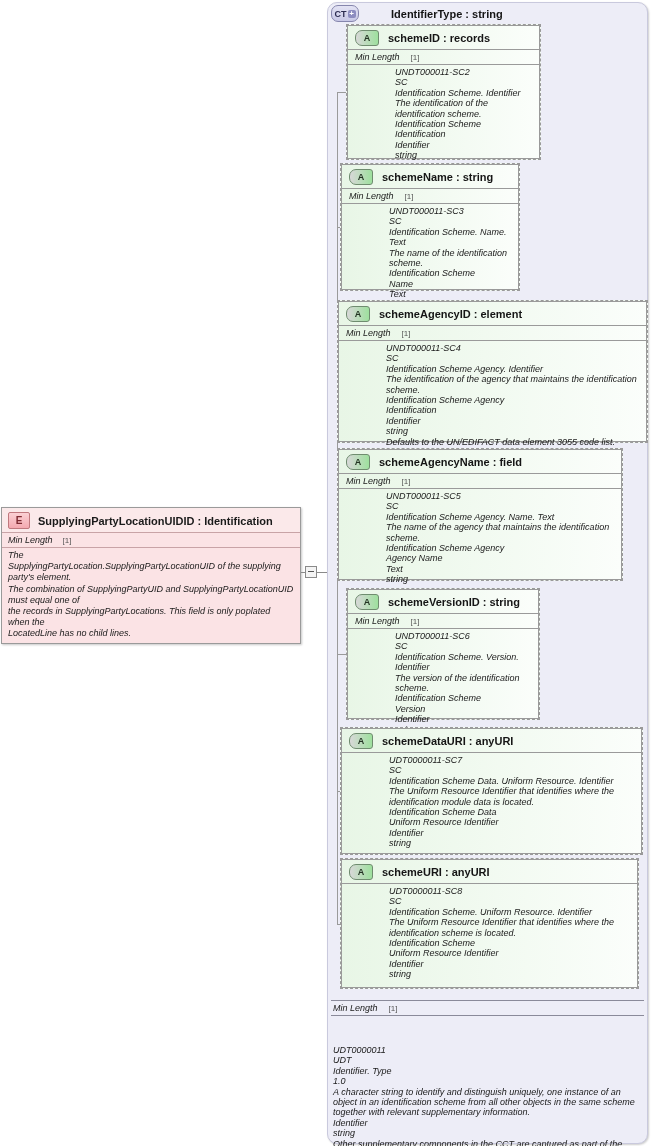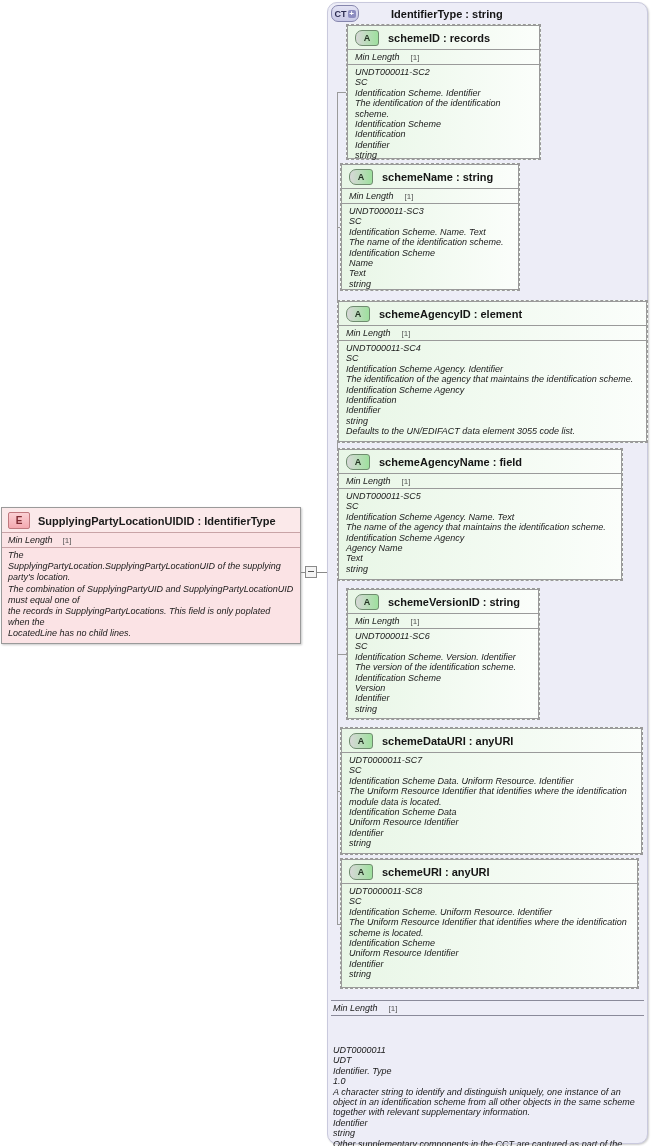--- a/index.html
+++ b/index.html
@@ -175,20 +175,21 @@
     display: flex; gap: 11px; align-items: baseline;
     box-sizing: border-box;
   }
   .attr-facet .occ { font-style: normal; color: #555; font-size: 8px; }
   .attr-doc {
     padding: 2px 7px 3px 7px;
     font: italic 9px "Liberation Sans", sans-serif;
     color: #1a1a1a;
     line-height: 10.4px;
     white-space: pre-line;
+    margin-left: 40px;
   }
 
   
   #type-doc {
     left: 331px; top: 1000px;
     width: 313px;
     box-sizing: border-box;
   }
   #type-doc .facet {
     border-top: 1px solid #8a8a9a;
@@ -207,28 +208,28 @@
     white-space: pre-line;
     margin-top: 27px;
   }
 </style>
 </head>
 <body>
 
 <div class="abs" id="element-box">
   <div class="hdr">
     <span class="badge-e">E</span>
-    <span class="title">SupplyingPartyLocationUIDID : IdentifierType</span>
+    <span class="title">SupplyingPartyLocationUIDID : Identification</span>
   </div>
   <div class="facet">
     <span>Min Length</span>
     <span class="occ">[1]</span>
   </div>
   <div class="doc">The
-SupplyingPartyLocation.SupplyingPartyLocationUID of the supplying party's location.
+SupplyingPartyLocation.SupplyingPartyLocationUID of the supplying party's element.
 The combination of SupplyingPartyUID and SupplyingPartyLocationUID must equal one of
 the records in SupplyingPartyLocations. This field is only poplated when the
 LocatedLine has no child lines.</div>
 </div>
 
 <div class="abs" id="connector-line-1"></div>
 <div class="abs" id="collapse-toggle"></div>
 <div class="abs" id="connector-line-2"></div>
 
 <div class="abs" id="ct-container"></div>

